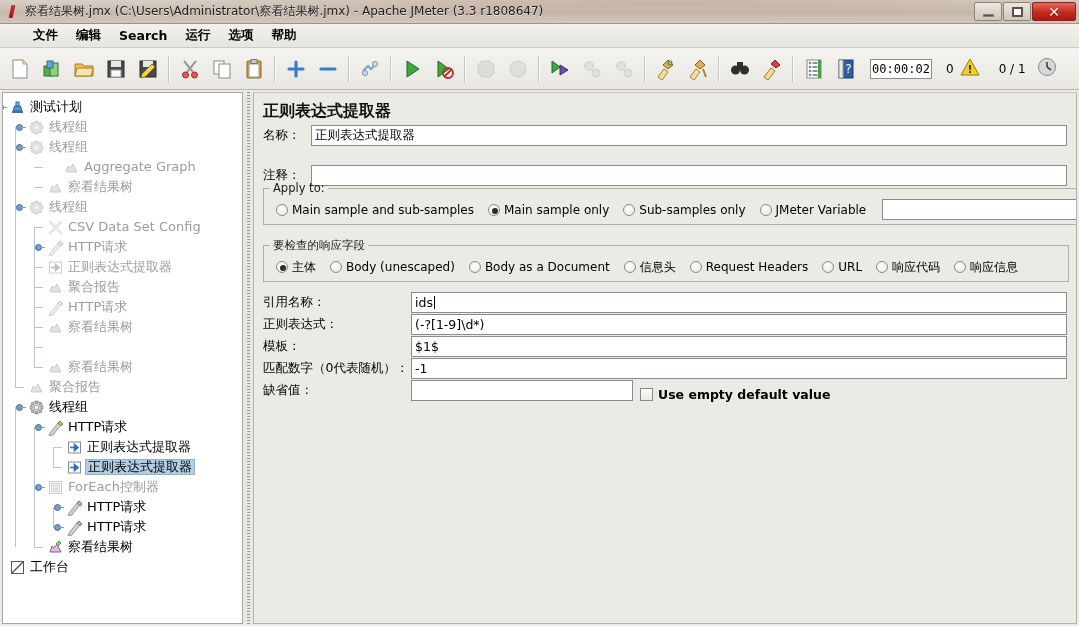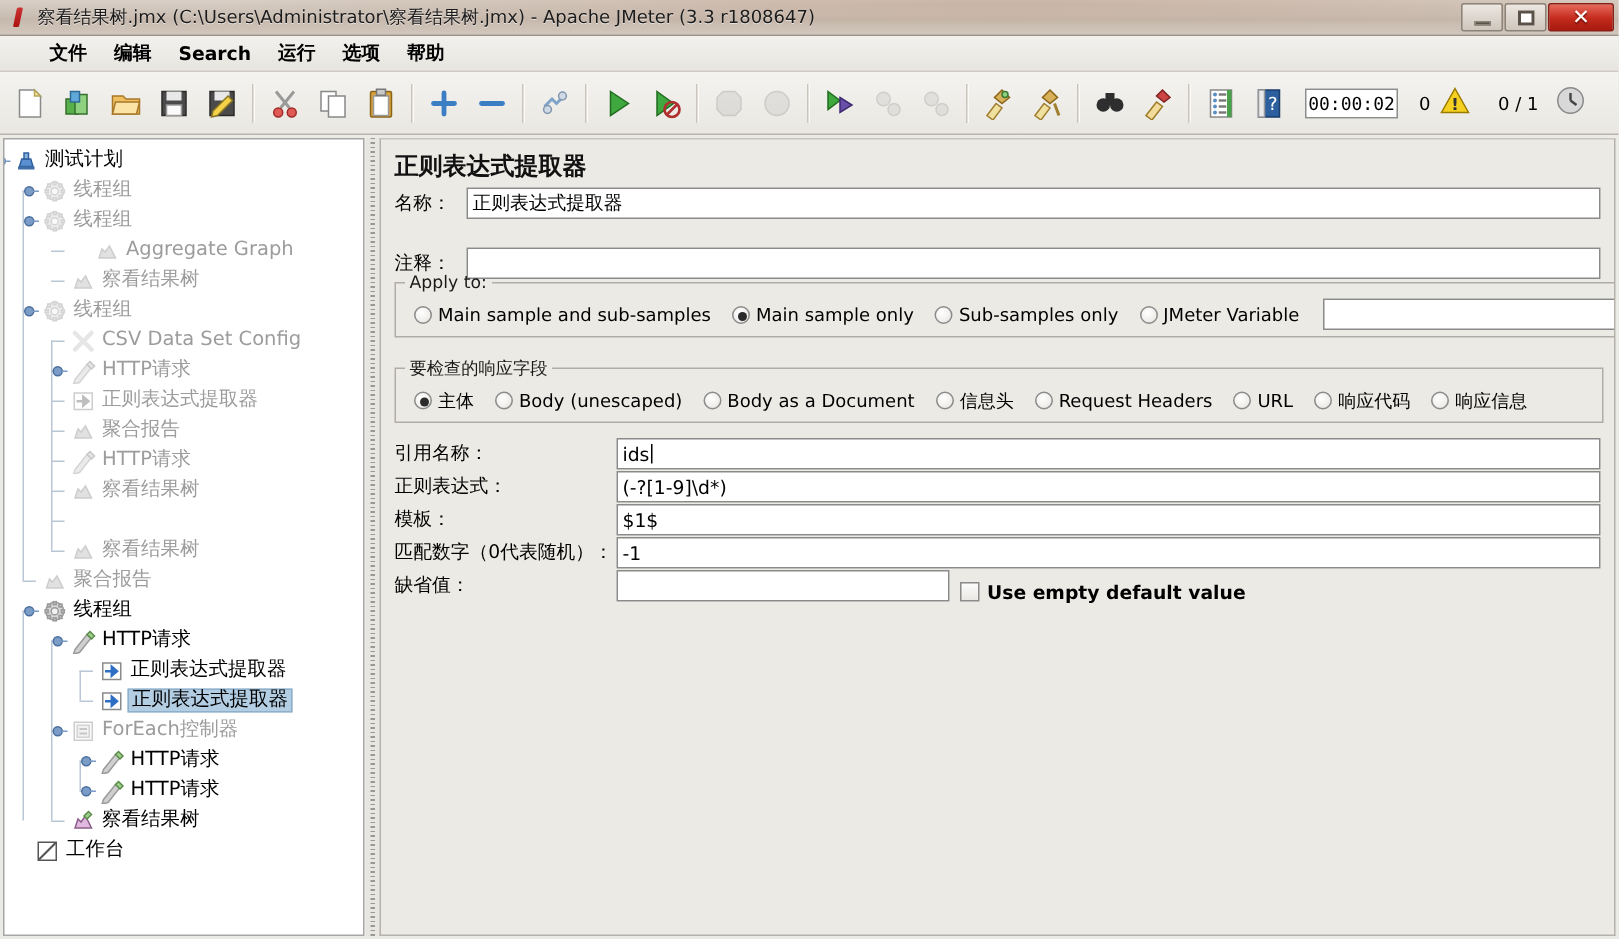--- a/index.html
+++ b/index.html
@@ -659,21 +659,21 @@
           </svg></span>
         <span class="tlabel">HTTP请求</span>
       </div>
       <div class="trow" style="position: absolute; left: 0px; top: 444px; padding-left: 44px;">
         <span class="ticon"><svg width="17" height="17" viewBox="0 0 17 17">
             <path d="M3 13h11l-4-8-3 4-2-2z" fill="#e0b8e0" stroke="#8a5f8a"></path>
             <path d="M9 5l3-3 2 2-3 3z" fill="#9fd08a" stroke="#5a8a48"></path>
           </svg></span>
         <span class="tlabel">察看结果树</span>
       </div>
-      <div class="trow" style="position: absolute; left: 0px; top: 464px; padding-left: 20px;">
+      <div class="trow" style="position: absolute; left: 0px; top: 464px; padding-left: 6px;">
         <span class="ticon"><svg width="17" height="17" viewBox="0 0 17 17">
             <rect x="2.5" y="2.5" width="12" height="12" fill="#fff" stroke="#555"></rect>
             <path d="M3 14L14 3" stroke="#555" stroke-width="1.4"></path>
           </svg></span>
         <span class="tlabel">工作台</span>
       </div>
     </div>
   <div id="divider"></div>
 
   <div id="rightpanel">

